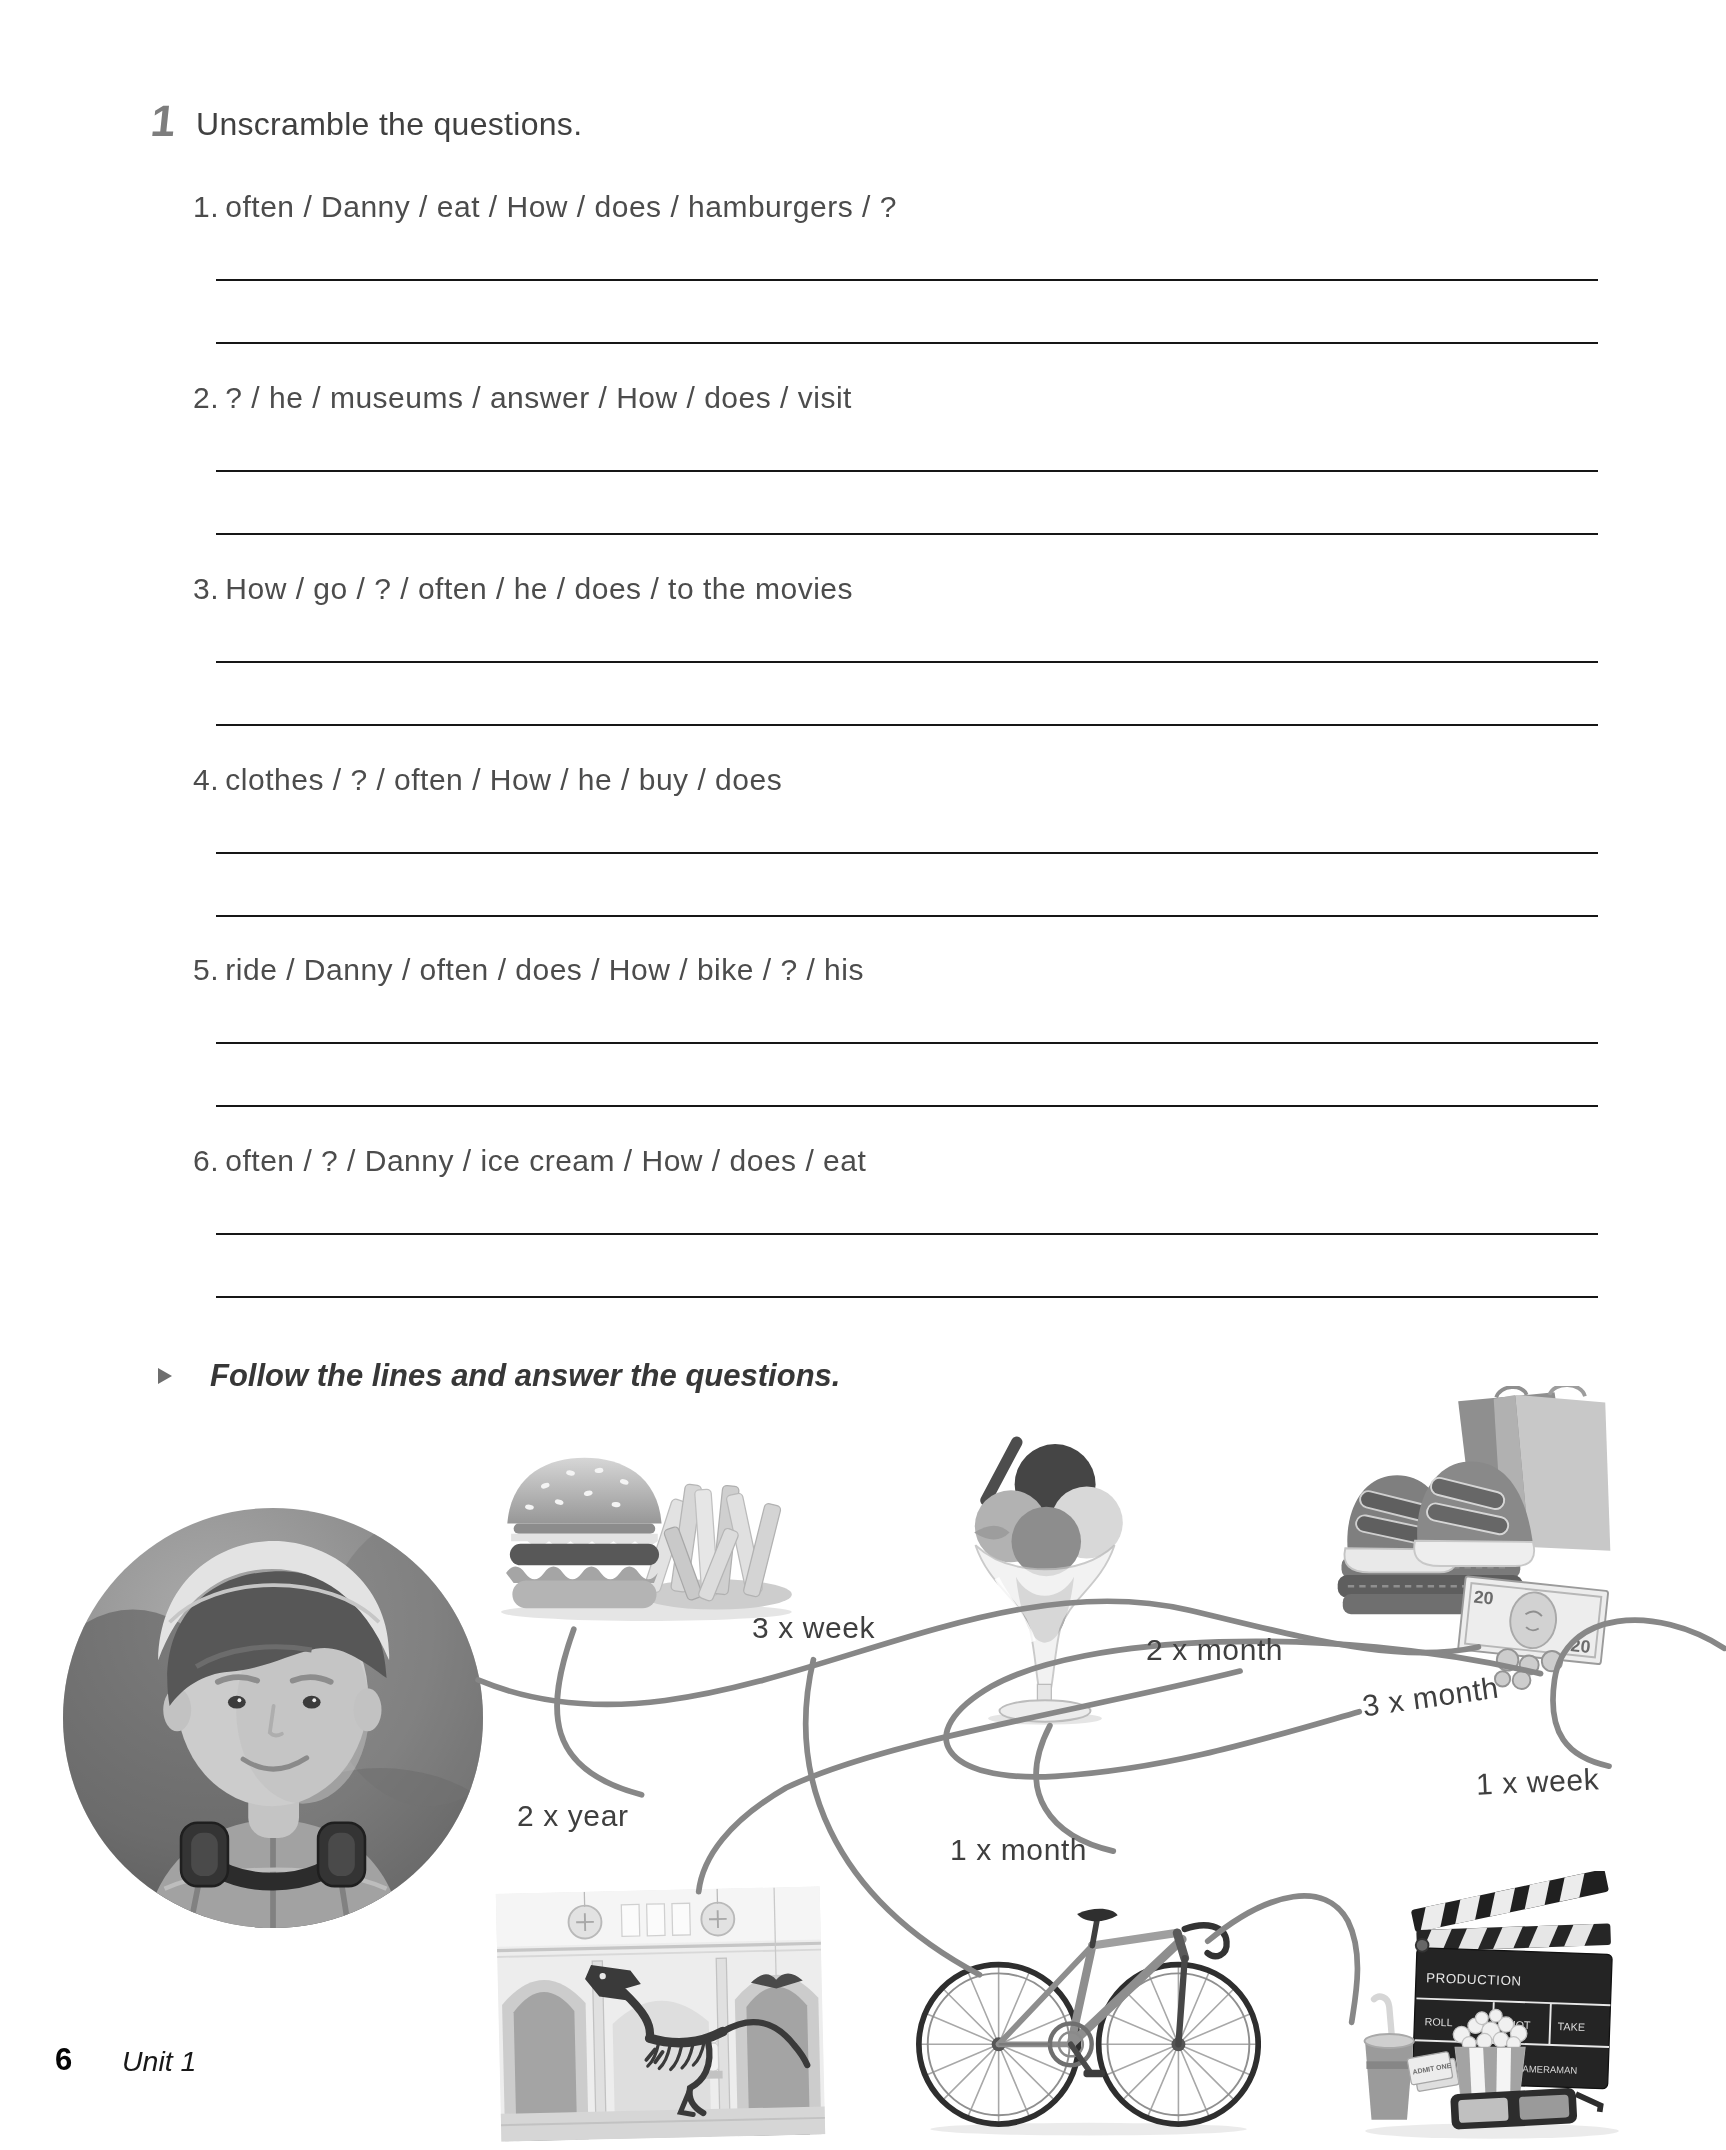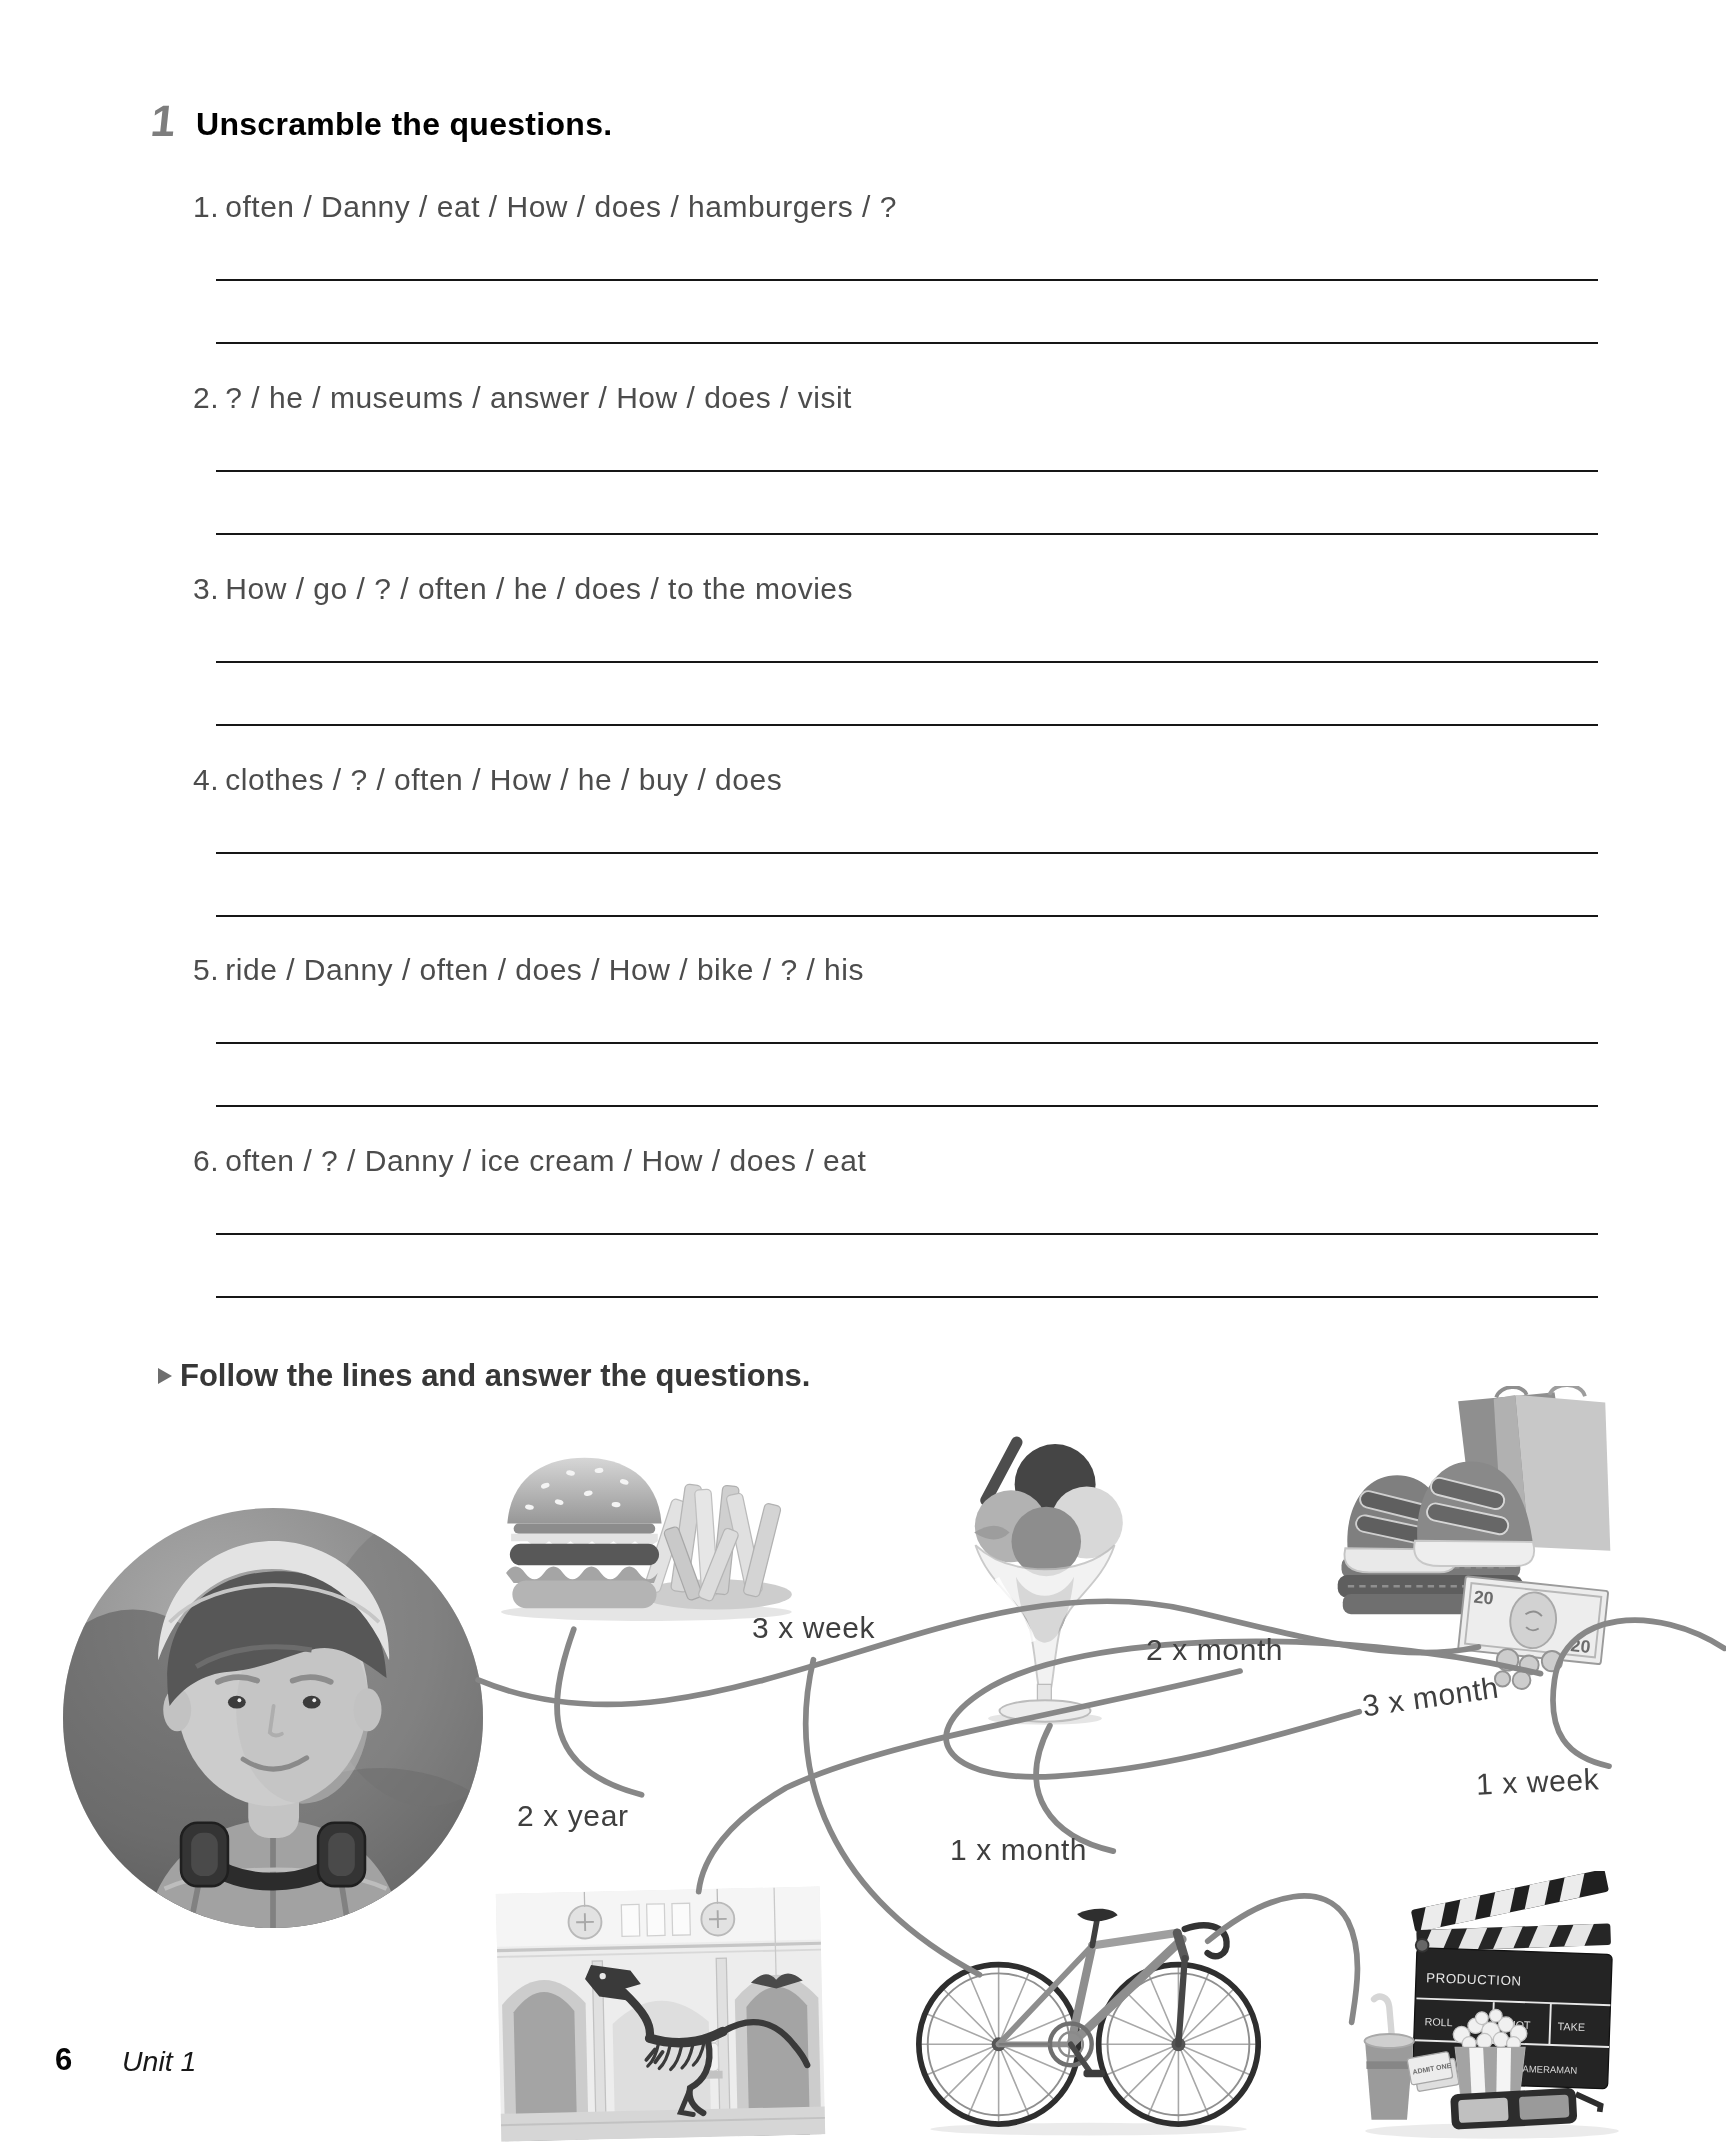--- a/index.html
+++ b/index.html
@@ -2,32 +2,32 @@
 <html style="font-size:10px"><head>
 <meta charset="utf-8">
 <style>
   html,body{margin:0;padding:0;background:#fff;}
   .page{position:relative;width:1727px;height:2151px;background:#ffffff;overflow:hidden;
         font-family:"Liberation Sans", sans-serif;color:#3a3a3a;}
 
   
   .ex-num{position:absolute;left:151px;top:96px;font-size:44px;font-weight:bold;color:#7d7d7d;
           transform:skewX(-6deg);}
-  .ex-title{position:absolute;left:196px;top:106px;font-size:32px;font-weight:bold;color:#000000;
+  .ex-title{position:absolute;left:196px;top:106px;font-size:32px;font-weight:normal;color:#404040;
             letter-spacing:0.3px;}
 
   
   .q-row{position:absolute;left:0;width:1405px;height:184px;}
   .q-text-wrap{position:absolute;left:193px;top:0;font-size:30px;color:#4c4c4c;letter-spacing:0.5px;}
   .q-num{margin-right:6.3px;}
   .answer-line{position:absolute;left:216px;width:1382px;height:0;border-top:2.5px solid #161616;}
   .al-1{top:89px;} .al-2{top:152px;}
 
   
-  .follow-head{position:absolute;left:180px;top:1358px;font-size:31px;font-weight:bold;color:#373737;}
+  .follow-head{position:absolute;left:210px;top:1358px;font-size:31px;font-weight:bold;color:#373737;font-style:italic;}
   .bullet-tri{position:absolute;left:158px;top:1368px;width:0;height:0;
               border-left:14px solid #6e6e6e;border-top:8.2px solid transparent;border-bottom:8.2px solid transparent;}
 
   .art{position:absolute;}
   .curves{position:absolute;left:0;top:0;z-index:5;pointer-events:none;}
   .freq-label{position:absolute;z-index:6;font-size:30px;color:#3f3f3f;letter-spacing:0.6px;white-space:nowrap;}
   .rot-m8{transform:rotate(-8deg);}
   .rot-m2{transform:rotate(-2.5deg);}
 
   

